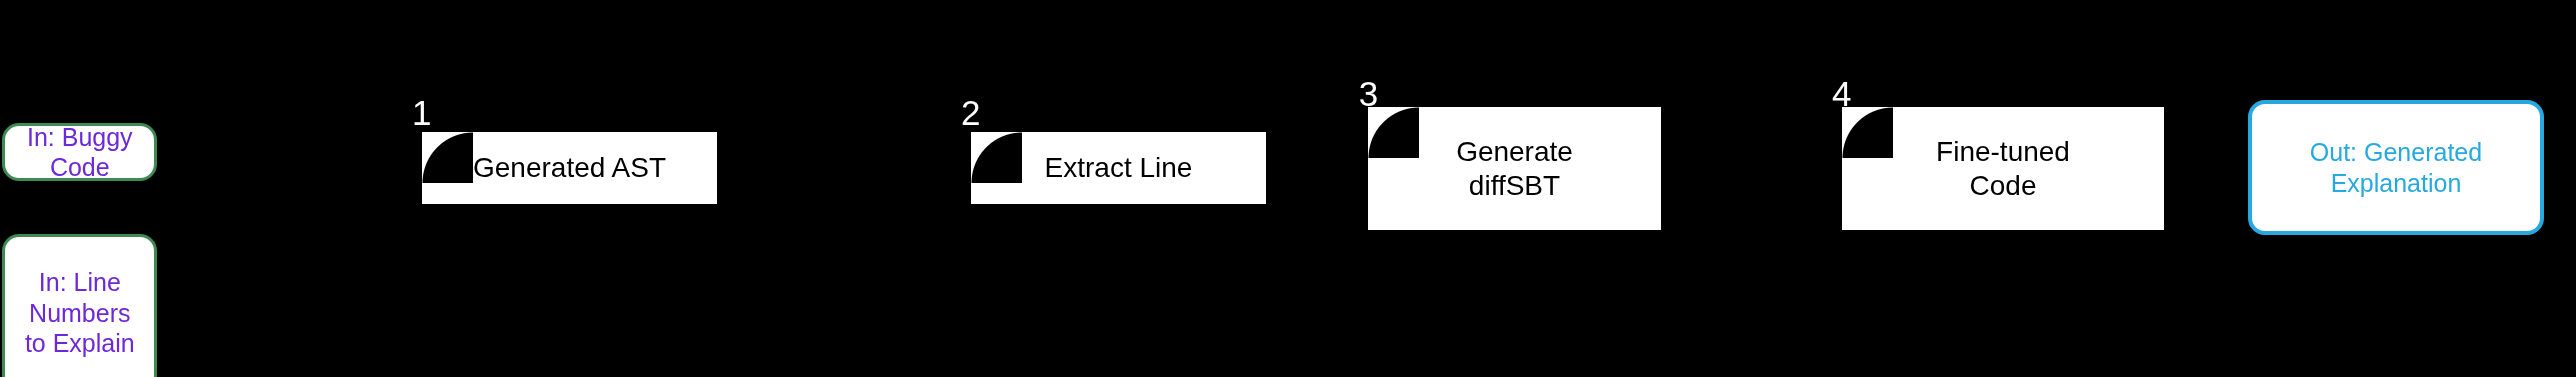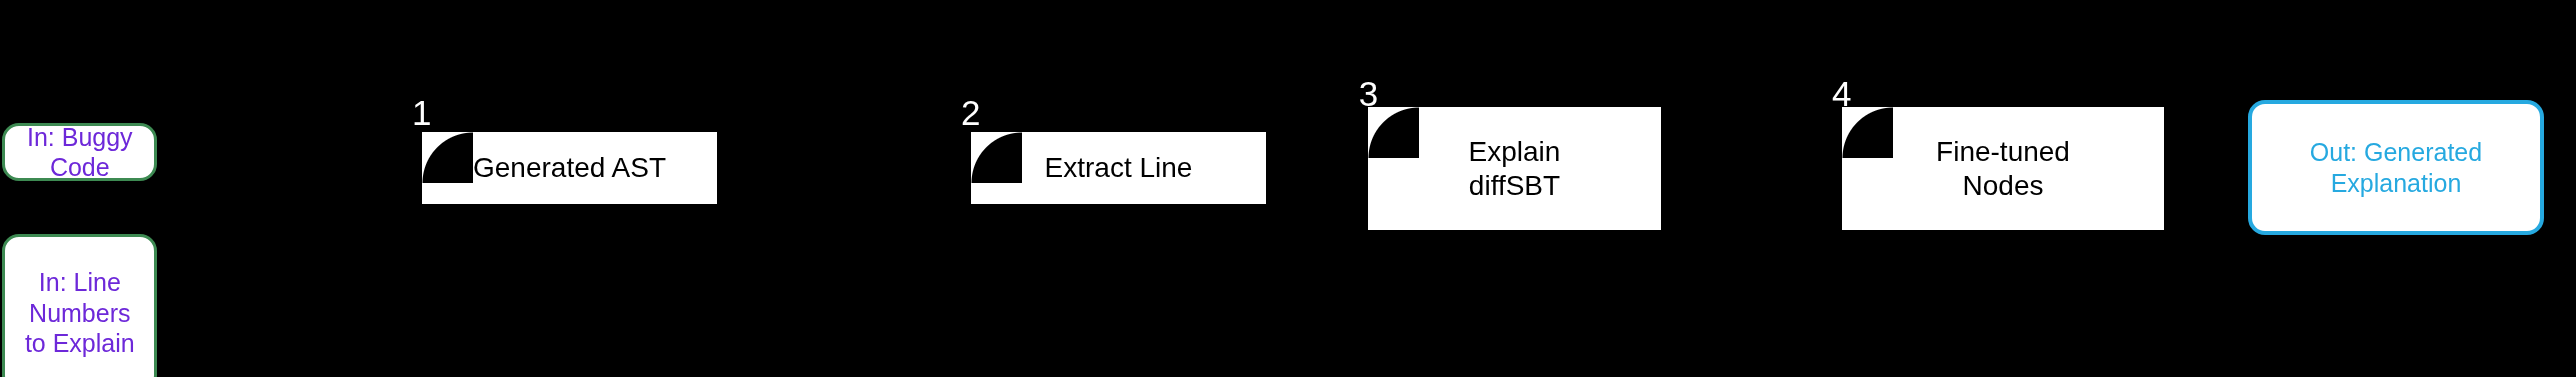--- a/index.html
+++ b/index.html
@@ -134,30 +134,30 @@
   <div class="step" id="step-2">
     <span class="step-num">2</span>
     <div class="step-box">
       <span class="label">Extract Line</span>
     </div>
   </div>
 
   <div class="step" id="step-3">
     <span class="step-num">3</span>
     <div class="step-box">
-      <span class="label">Explain
+      <span class="label">Generate
 diffSBT</span>
     </div>
   </div>
 
   <div class="step" id="step-4">
     <span class="step-num">4</span>
     <div class="step-box">
       <span class="label">Fine-tuned
-Nodes</span>
+Code</span>
     </div>
   </div>
 
   <div class="round-box out-box" id="out-explanation">
     <span class="label">Out: Generated
 Explanation</span>
   </div>
 
 </div>
 

